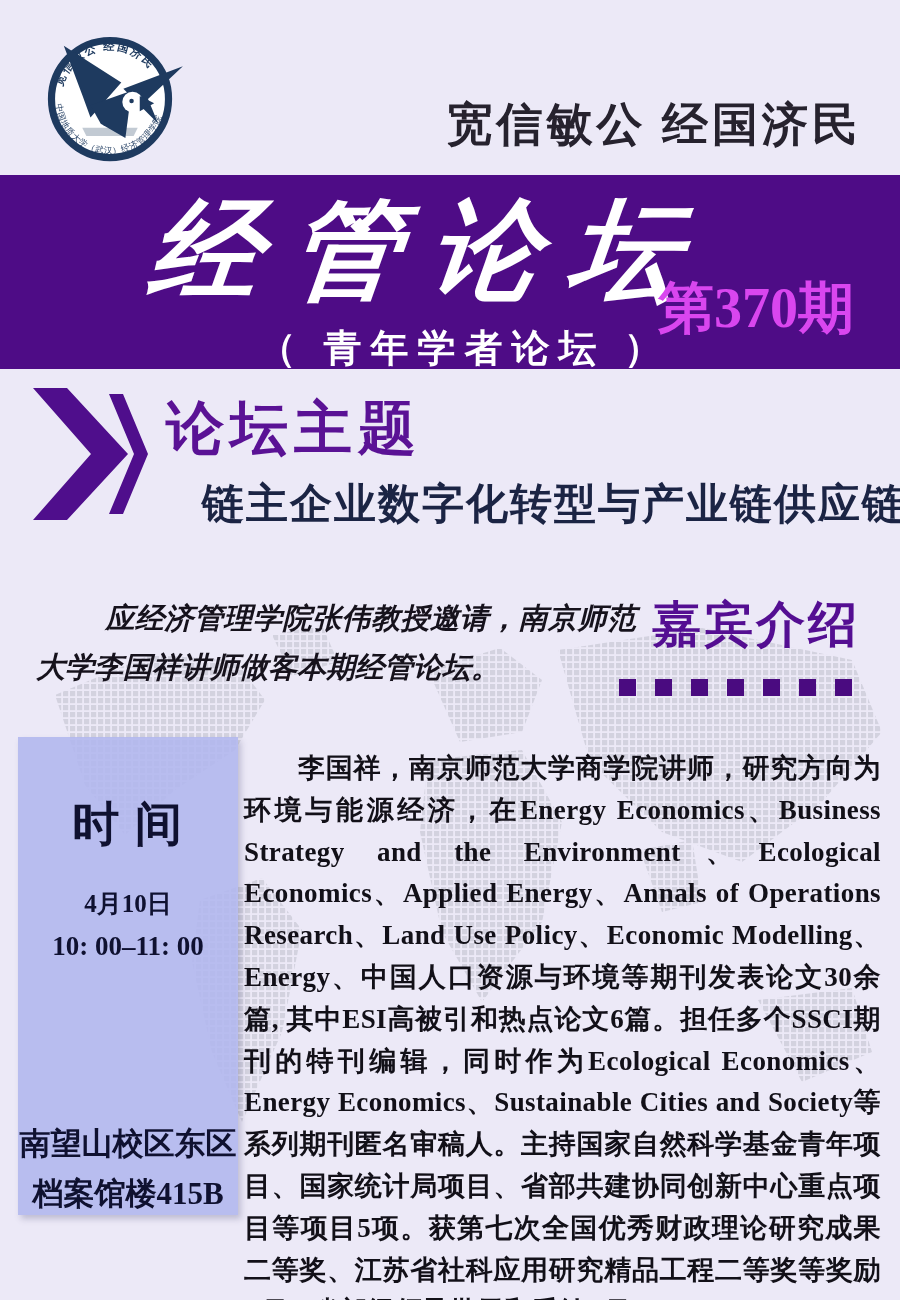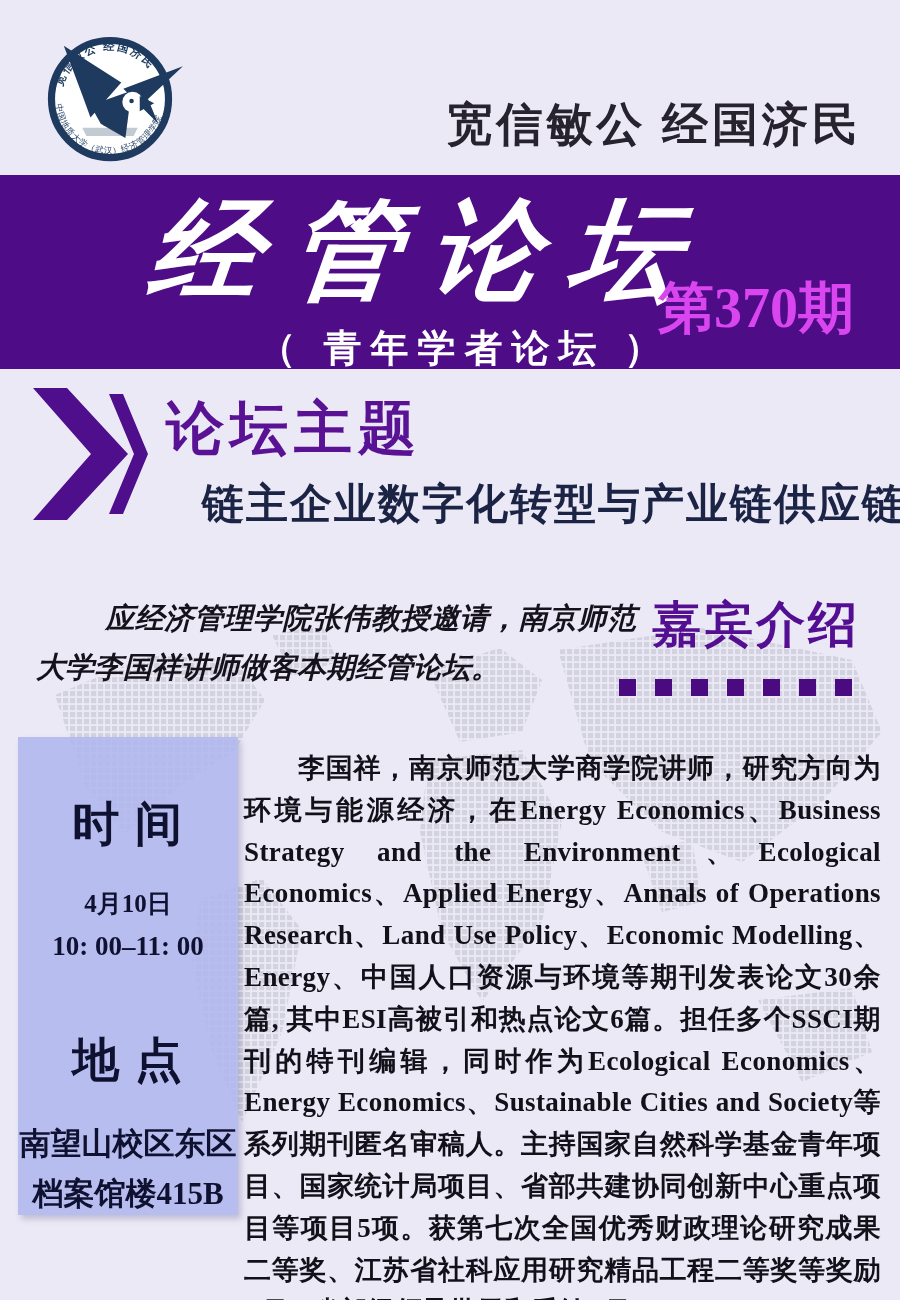--- a/index.html
+++ b/index.html
@@ -144,20 +144,19 @@
     <span></span>
     <span></span>
     <span></span>
     <span></span>
   </div>
 
   <div class="sidebar">
     <div class="sb-time-label">时  间</div>
     <div class="sb-date">4月10日</div>
     <div class="sb-time-range">10: 00–11: 00</div>
-    <div class="sb-loc-label">地  点</div>
     <div class="sb-loc1">南望山校区东区</div>
     <div class="sb-loc2">档案馆楼415B</div>
   </div>
 
   <div class="bio">李国祥，南京师范大学商学院讲师，研究方向为环境与能源经济，在Energy Economics、Business Strategy and the Environment、Ecological Economics、Applied Energy、Annals of Operations Research、Land Use Policy、Economic Modelling、Energy、中国人口资源与环境等期刊发表论文30余篇, 其中ESI高被引和热点论文6篇。担任多个SSCI期刊的特刊编辑，同时作为Ecological Economics、Energy Economics、Sustainable Cities and Society等系列期刊匿名审稿人。主持国家自然科学基金青年项目、国家统计局项目、省部共建协同创新中心重点项目等项目5项。获第七次全国优秀财政理论研究成果二等奖、江苏省社科应用研究精品工程二等奖等奖励2项，省部级领导批示和采纳3项。</div>
 
 </div>
 
 </body></html>

